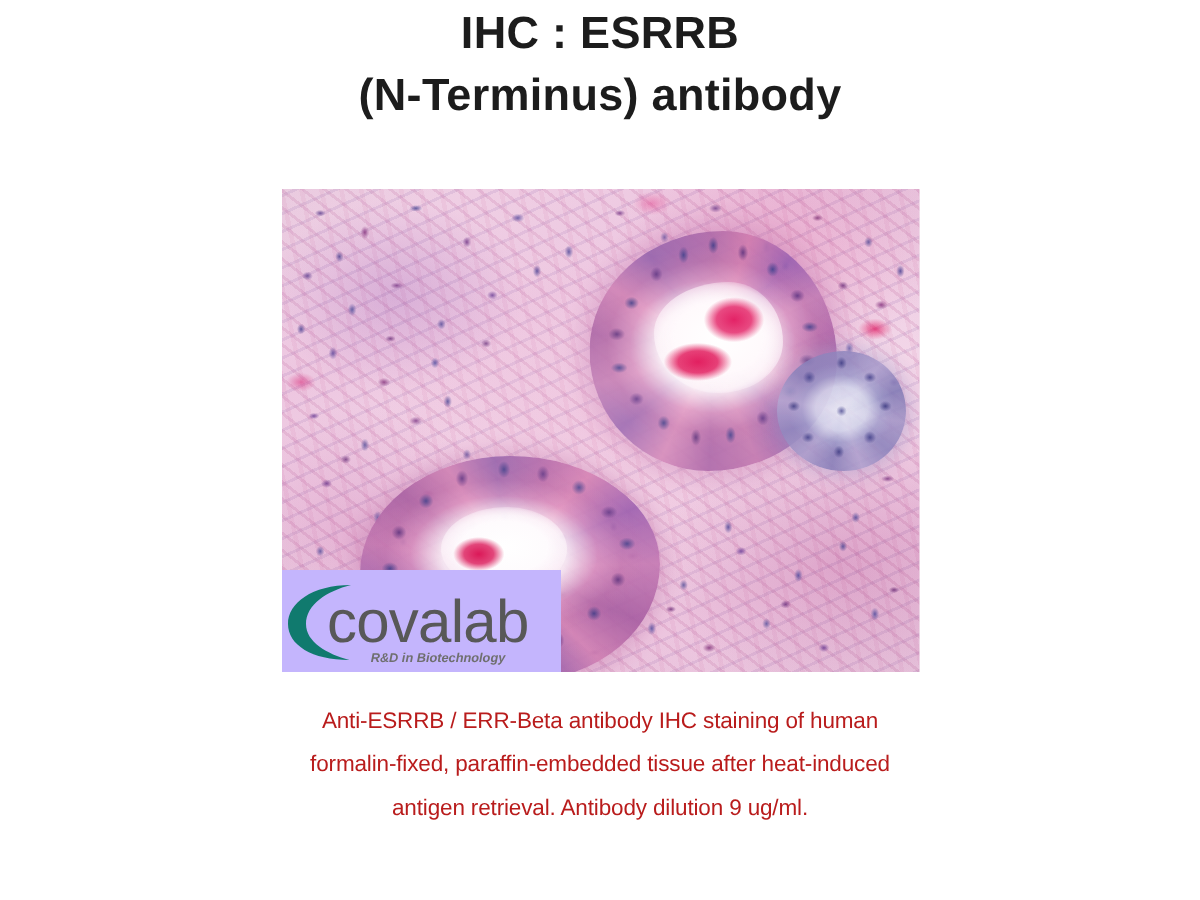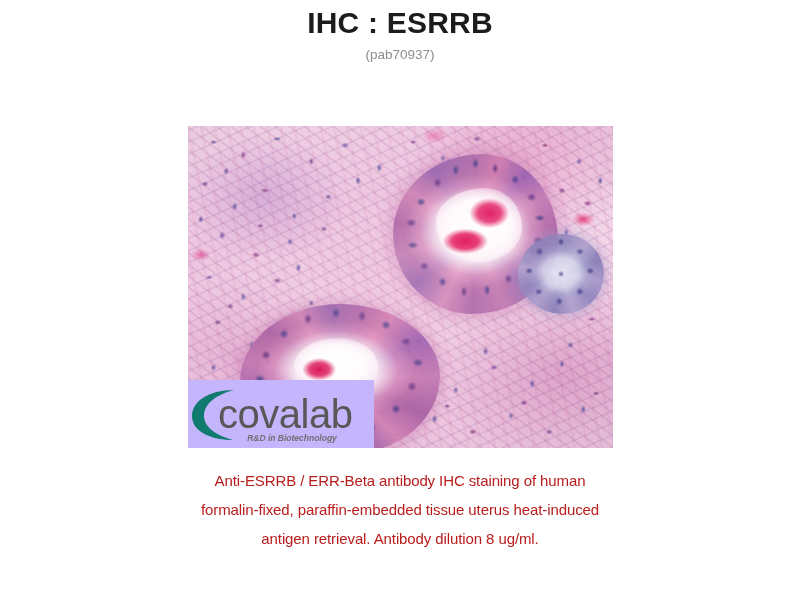--- a/index.html
+++ b/index.html
@@ -366,21 +366,21 @@
   }
   .caption-line { display: block; white-space: nowrap; }
 </style>
 </head>
 <body>
 
 <div class="page">
 
   <div class="title-block">
     <div class="title-line title-line-1">IHC : ESRRB</div>
-    <div class="catalog">(pab70937)</div>
+    <div class="title-line title-line-2">(N-Terminus) antibody</div>
   </div>
 
   <div class="micrograph">
     <div class="mg-layer mg-base"></div>
     <div class="mg-layer mg-streaks"></div>
     <div class="mg-layer mg-nuclei"></div>
     <div class="mg-layer mg-nuclei-2"></div>
 
     <div class="gland-main"></div>
     <div class="gland-main-nuclei"></div>
@@ -403,17 +403,17 @@
 
         <text x="30" y="48" font-family="Liberation Sans, sans-serif" font-size="40" font-weight="400" fill="#585858" letter-spacing="-0.5">covalab</text>
 
         <text x="104" y="61" font-family="Liberation Sans, sans-serif" font-size="8.5" font-style="italic" font-weight="bold" fill="#6f6f6f" text-anchor="middle">R&amp;D in Biotechnology</text>
       </svg>
     </div>
   </div>
 
   <div class="caption">
     <span class="caption-line">Anti-ESRRB / ERR-Beta antibody IHC staining of human</span>
-    <span class="caption-line">formalin-fixed, paraffin-embedded tissue uterus heat-induced</span>
-    <span class="caption-line">antigen retrieval. Antibody dilution 8 ug/ml.</span>
+    <span class="caption-line">formalin-fixed, paraffin-embedded tissue after heat-induced</span>
+    <span class="caption-line">antigen retrieval. Antibody dilution 9 ug/ml.</span>
   </div>
 
 </div>
 
 </body></html>

